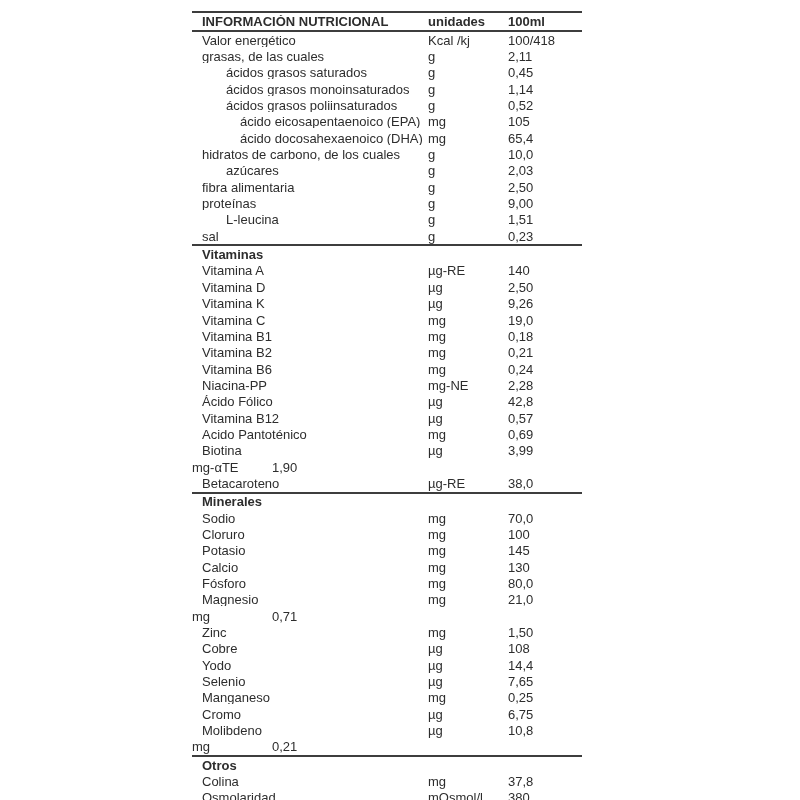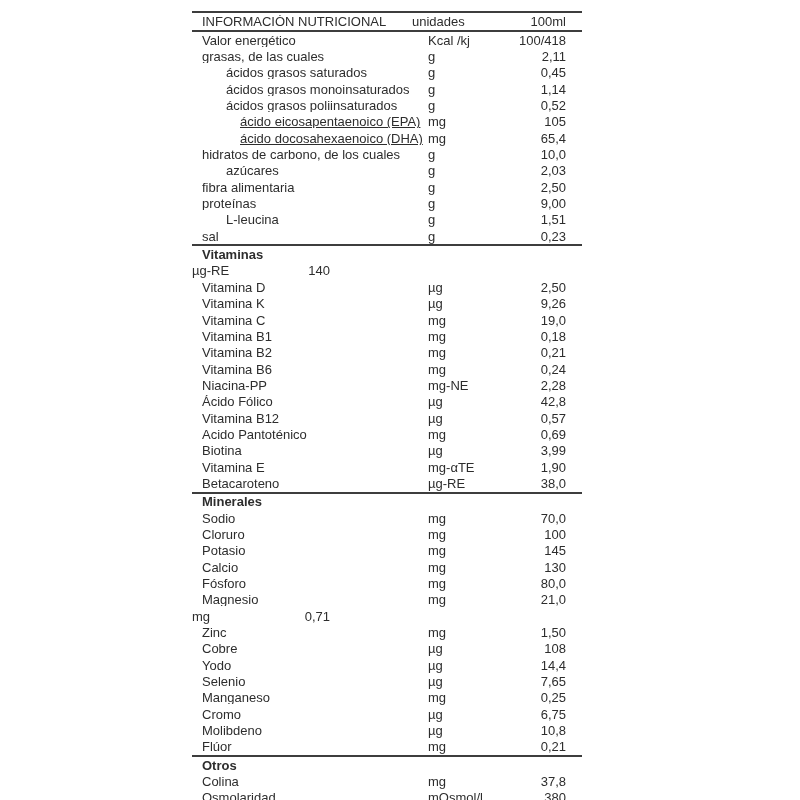--- a/index.html
+++ b/index.html
@@ -27,38 +27,37 @@
     align-items: center;
     height: 16.35px;
   }
   .row .name {
     flex: 1 1 auto;
     padding-left: 10px;
     white-space: nowrap;
     overflow: hidden;
   }
   .name.indent-1 { padding-left: 34px; }
-  .name.indent-2 { padding-left: 48px; text-decoration: underline; }
+  .name.indent-2 { padding-left: 48px; }
   .row .units {
     flex: 0 0 80px;
     width: 80px;
     white-space: nowrap;
   }
   .row .value {
     flex: 0 0 58px;
     width: 58px;
-    text-align: right;
+    text-align: left;
     white-space: nowrap;
     margin-right: 16px;
   }
   .row.header {
     height: 17px;
     border-bottom: 2px solid var(--rule, #3d3d3d);
-    font-weight: normal;
-    gap: 16px;
+    font-weight: bold;
   }
   .bold { font-weight: bold; }
   .section.ruled { border-top: 2px solid var(--rule, #3d3d3d); }
   .row.section-title { font-weight: bold; align-items: center; }
 </style>
 </head>
 <body>
 
 <div class="page">
   <div class="ntable">
@@ -133,20 +132,21 @@
             <span class="name indent-0">sal</span>
             <span class="units">g</span>
             <span class="value">0,23</span>
           </div>
         </div>
         <div class="section ruled">
           <div class="row section-title">
             <span class="name bold">Vitaminas</span>
           </div>
           <div class="row">
+            <span class="name indent-0">Vitamina A</span>
             <span class="units">µg-RE</span>
             <span class="value">140</span>
           </div>
           <div class="row">
             <span class="name indent-0">Vitamina D</span>
             <span class="units">µg</span>
             <span class="value">2,50</span>
           </div>
           <div class="row">
             <span class="name indent-0">Vitamina K</span>
@@ -192,21 +192,20 @@
             <span class="name indent-0">Acido Pantoténico</span>
             <span class="units">mg</span>
             <span class="value">0,69</span>
           </div>
           <div class="row">
             <span class="name indent-0">Biotina</span>
             <span class="units">µg</span>
             <span class="value">3,99</span>
           </div>
           <div class="row">
-            <span class="name indent-0">Vitamina E</span>
             <span class="units">mg-αTE</span>
             <span class="value">1,90</span>
           </div>
           <div class="row">
             <span class="name indent-0">Betacaroteno</span>
             <span class="units">µg-RE</span>
             <span class="value">38,0</span>
           </div>
         </div>
         <div class="section ruled">
@@ -276,21 +275,20 @@
             <span class="name indent-0">Cromo</span>
             <span class="units">µg</span>
             <span class="value">6,75</span>
           </div>
           <div class="row">
             <span class="name indent-0">Molibdeno</span>
             <span class="units">µg</span>
             <span class="value">10,8</span>
           </div>
           <div class="row">
-            <span class="name indent-0">Flúor</span>
             <span class="units">mg</span>
             <span class="value">0,21</span>
           </div>
         </div>
         <div class="section ruled">
           <div class="row section-title">
             <span class="name bold">Otros</span>
           </div>
           <div class="row">
             <span class="name indent-0">Colina</span>

